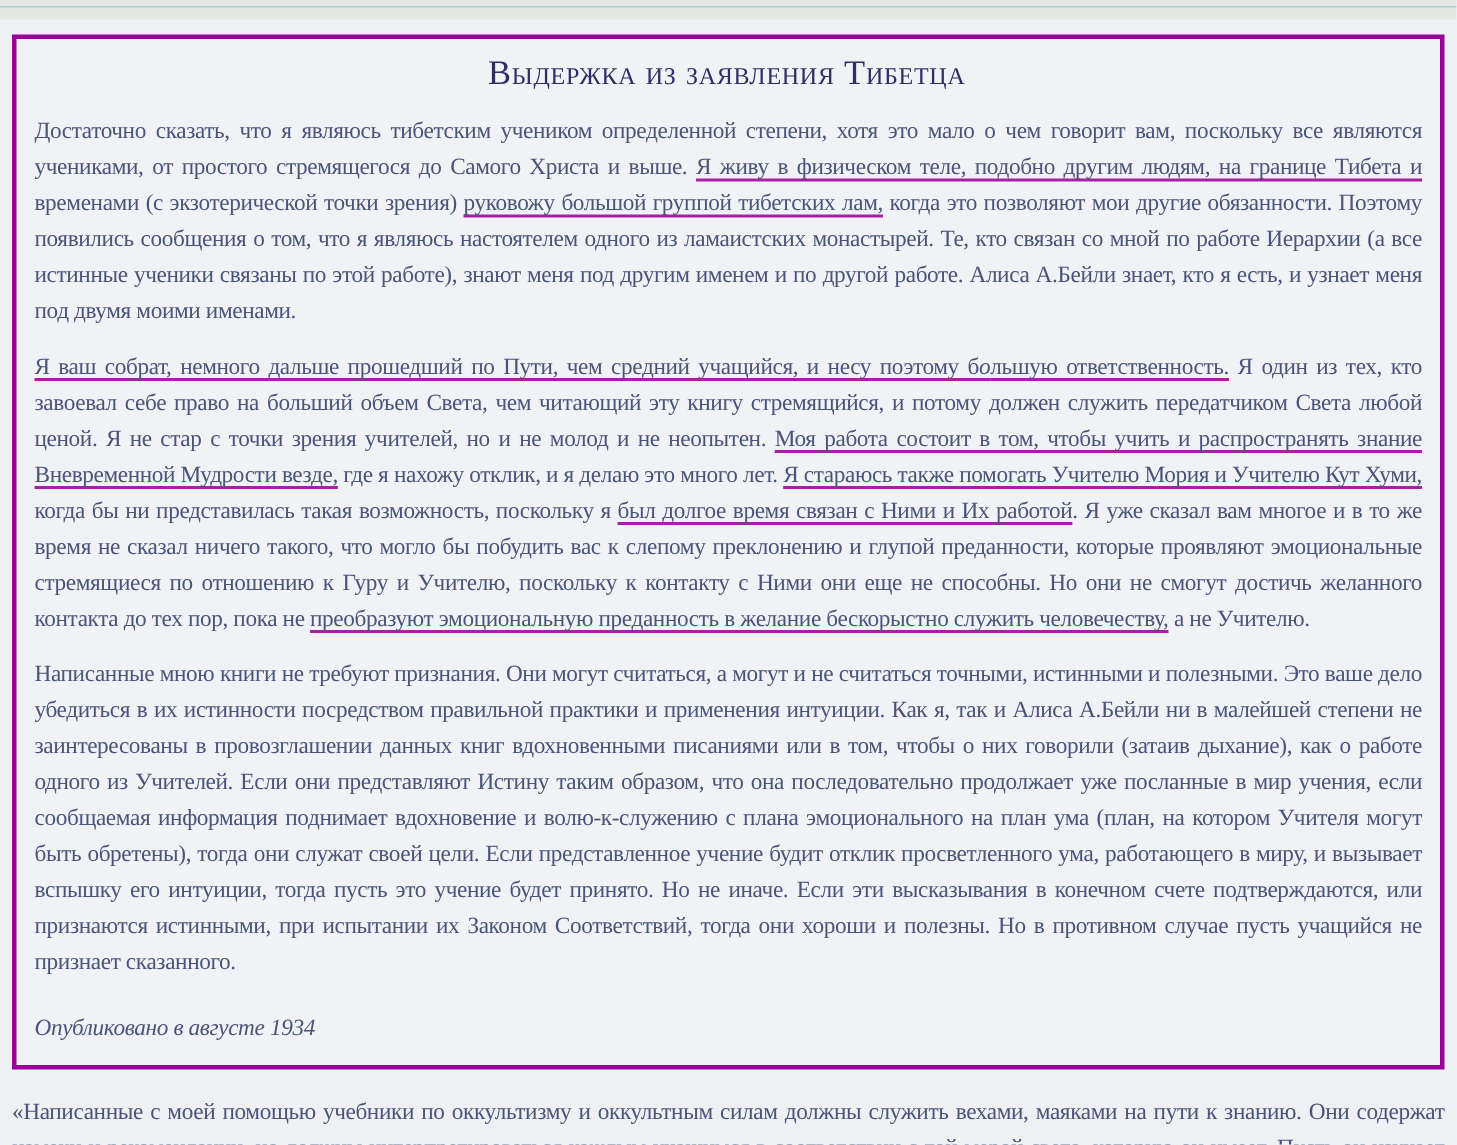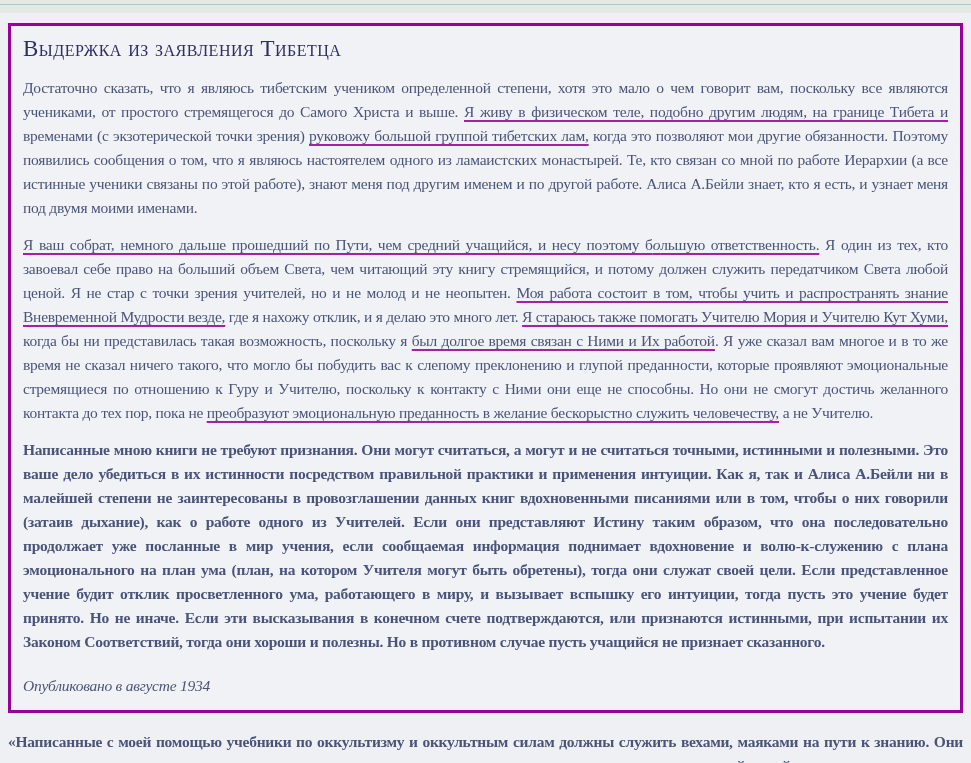--- a/index.html
+++ b/index.html
@@ -29,33 +29,33 @@
     content:"";position:absolute;top:4px;left:0;right:0;height:1px;
     background:var(--topline);
   }
   .statement-box{
     margin:10px 8px 0 8px;
     border:3px solid var(--accent-border);
     background:var(--box-bg);
     padding:4px 12px 8px 12px;
   }
   .title{
-    text-align:left;
+    text-align:center;
     font-variant:small-caps;
     font-weight:normal;
     font-size:23px;line-height:30px;
     letter-spacing:0.5px;
     color:var(--title);
     margin:4px 2px 12px 0;
   }
   .para{
     margin:12px 0 13px 0;
     text-align:justify;
   }
-  .para:last-child{margin-bottom:0;font-weight:bold;}
+  .para:last-child{margin-bottom:0;}
   .u{
     text-decoration:underline;
     text-decoration-color:var(--underline);
     text-decoration-thickness:2px;
     text-underline-offset:3px;
   }
   .it{font-style:italic;}
   .published{
     text-align:left;
     font-style:italic;

